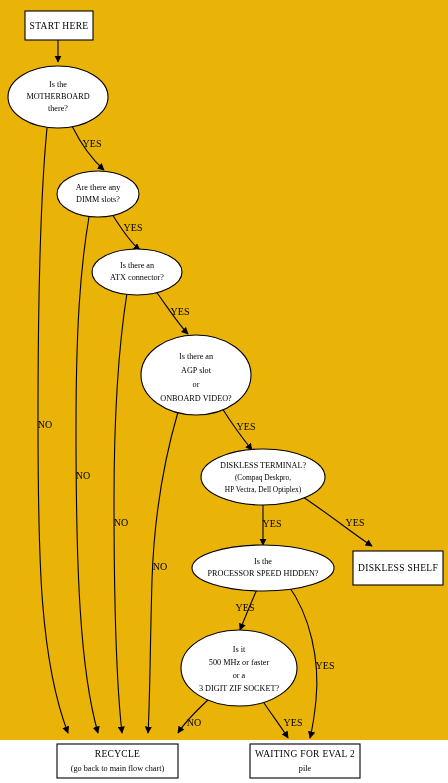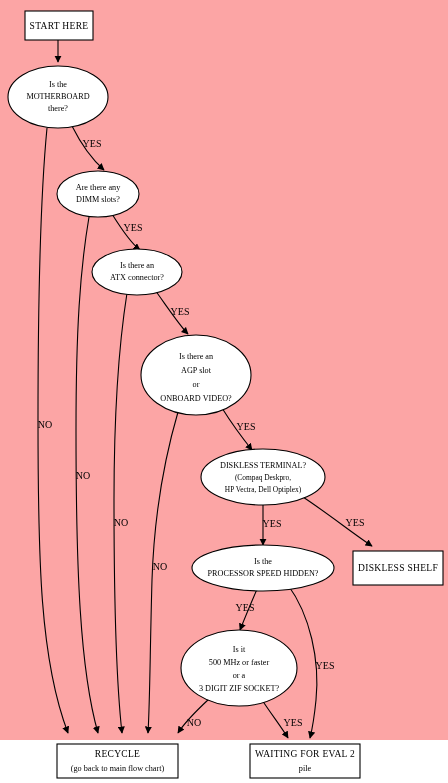--- a/index.html
+++ b/index.html
@@ -10,21 +10,21 @@
   body {
     width: 448px;
     height: 783px;
     font-family: "Liberation Serif", "DejaVu Serif", serif;
     overflow: hidden;
   }
   #chart-root {
     position: relative;
     width: 448px;
     height: 740px;
-    background: #fca5a5;
+    background: #eab308;
   }
   svg#flow {
     display: block;
     width: 448px;
     height: 783px;
   }
   .node-shape {
     fill: #ffffff;
     stroke: #000000;
     stroke-width: 1.1;

